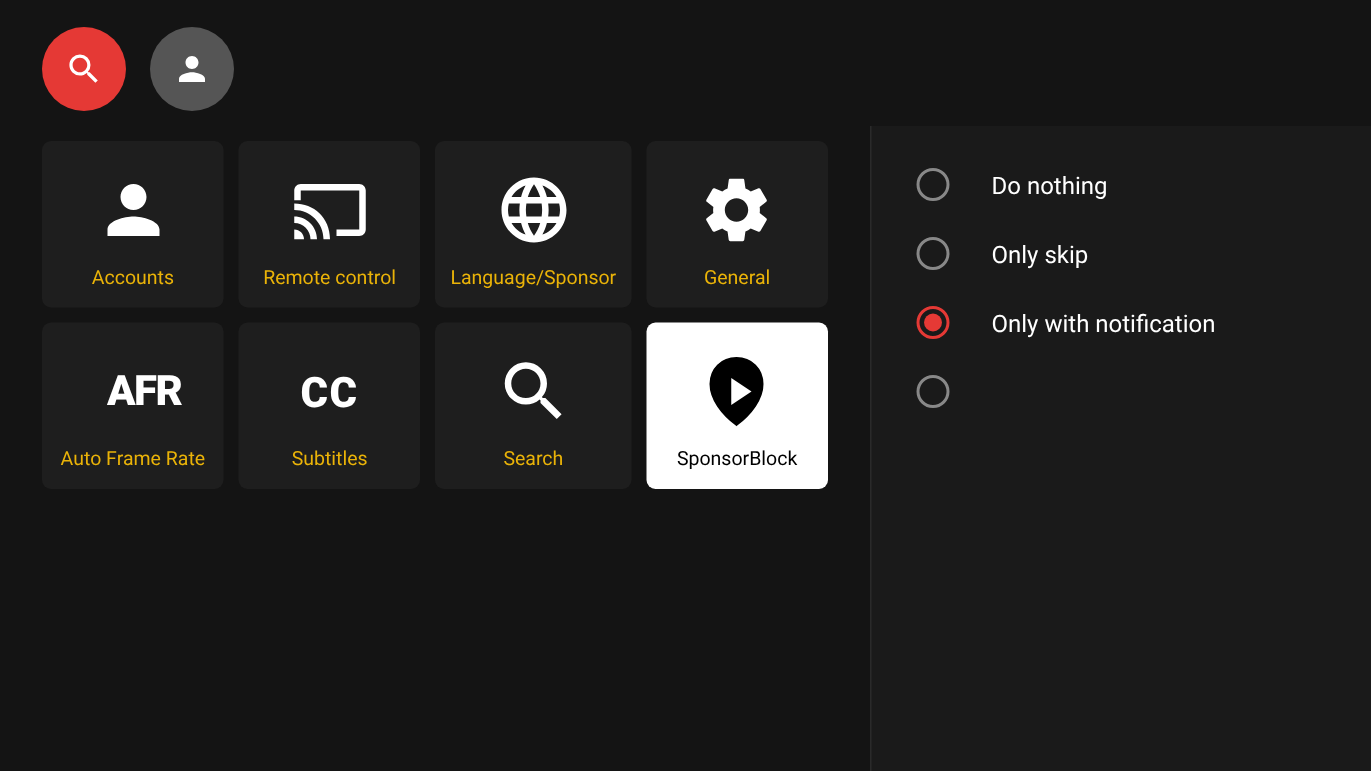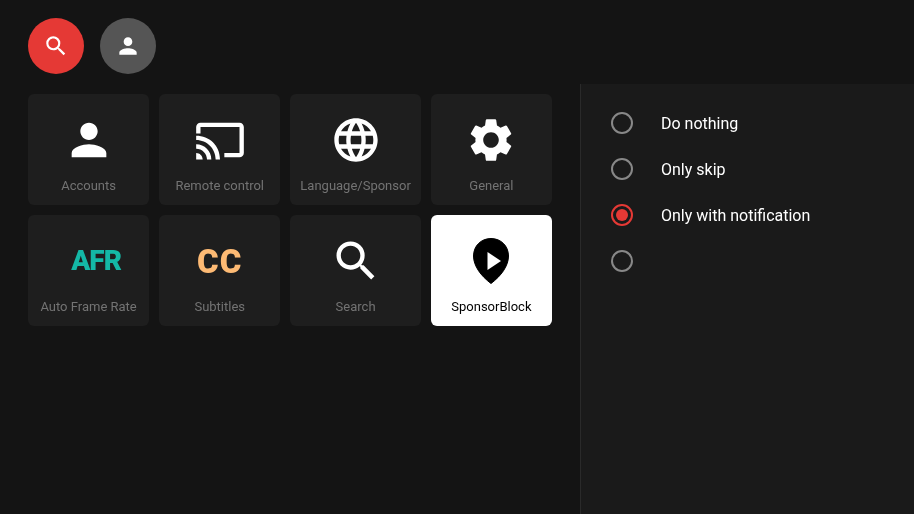--- a/index.html
+++ b/index.html
@@ -80,21 +80,21 @@
       height: 56px;
       display: flex;
       align-items: center;
       justify-content: center;
       margin-bottom: 10px;
     }
 
     .grid-item .item-label {
       font-size: 13px;
       text-align: center;
-      color: #737373;
+      color: #eab308;
     }
 
     .grid-item.active .item-label {
       color: #000;
     }
 
     .sidebar {
       flex: 1;
       background: #1a1a1a;
       padding: 28px 30px;
@@ -149,30 +149,30 @@
       fill: white;
     }
 
     .grid-item.active svg {
       fill: #000;
     }
 
     .afr-text {
       font-size: 28px;
       font-weight: 900;
-      color: #14b8a6;
+      color: #ffffff;
       letter-spacing: -1px;
       line-height: 1;
       margin-left: 15px;
     }
 
     .cc-text {
-      font-size: 33px;
+      font-size: 28px;
       font-weight: 900;
-      color: #fdba74;
+      color: #ffffff;
       letter-spacing: 1px;
     }
   </style>
 </head>
 <body>
 
 <div class="top-bar">
   <button class="icon-btn search">
     <svg width="26" height="26" viewBox="0 0 24 24">
         <path d="M15.5 14h-.79l-.28-.27A6.471 6.471 0 0 0 16 9.5 6.5 6.5 0 1 0 9.5 16c1.61 0 3.09-.59 4.23-1.57l.27.28v.79l5 4.99L20.49 19l-4.99-5zm-6 0C7.01 14 5 11.99 5 9.5S7.01 5 9.5 5 14 7.01 14 9.5 11.99 14 9.5 14z"></path>

